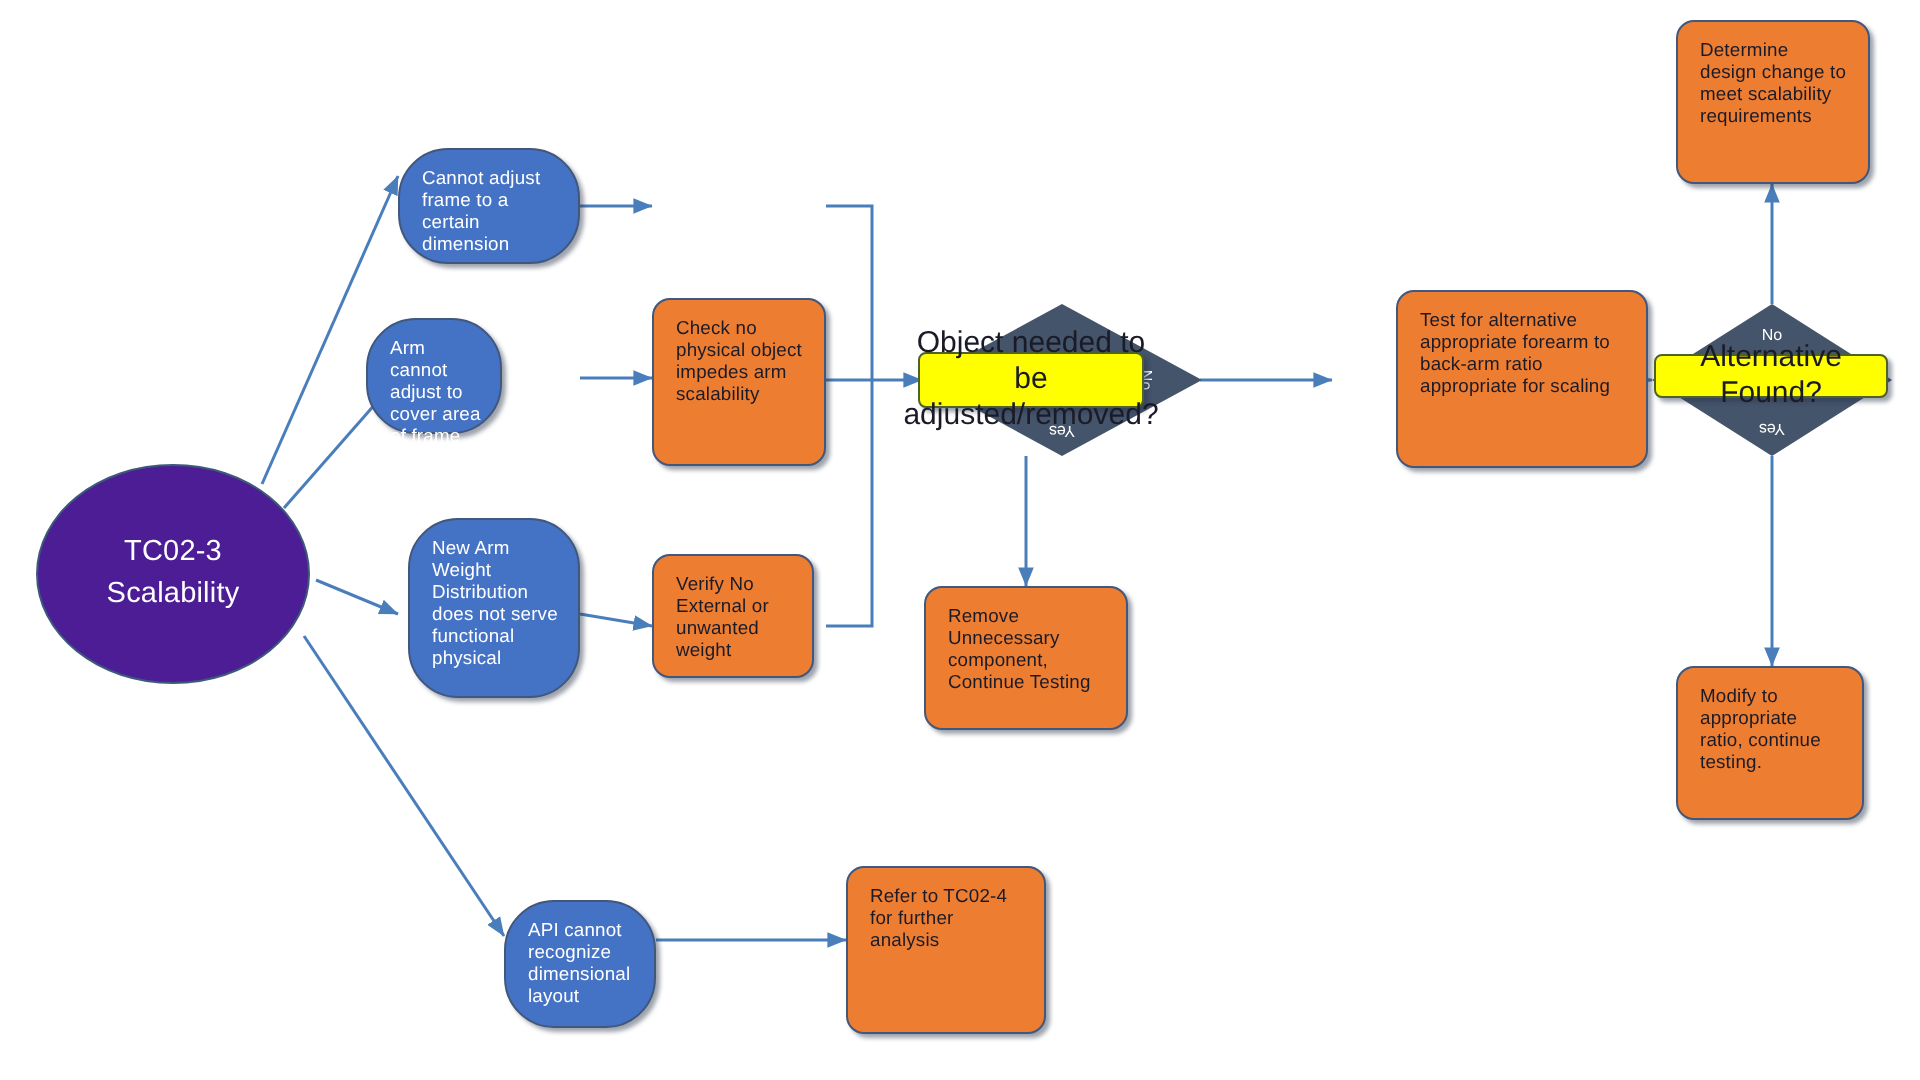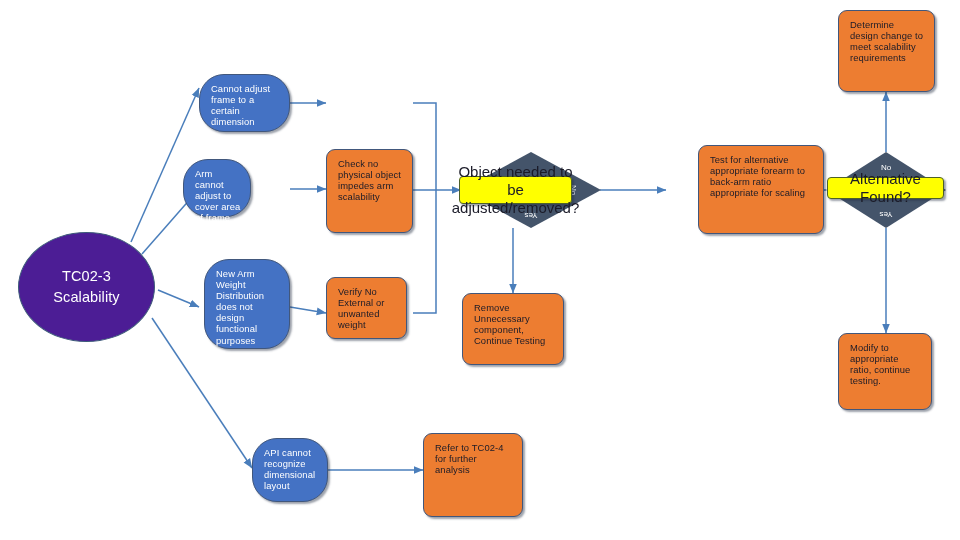--- a/index.html
+++ b/index.html
@@ -171,24 +171,24 @@
 
   <div class="node rrect blue" style="left:199px; top:74px; width:91px; height:58px;">
     <span class="txt">Cannot adjust frame to a certain dimension</span>
   </div>
 
   <div class="node rrect blue" style="left:183px; top:159px; width:68px; height:58px;">
     <span class="txt">Arm cannot adjust to cover area of frame</span>
   </div>
 
   <div class="node rrect blue" style="left:204px; top:259px; width:86px; height:90px;">
-    <span class="txt">New Arm Weight Distribution does not  design functional purposes</span>
-  </div>
-
-  <div class="node rrect blue" style="left:252px; top:438px; width:76px; height:64px;">
+    <span class="txt">New Arm Weight Distribution does not  serve functional physical</span>
+  </div>
+
+  <div class="node rrect blue" style="left:252px; top:450px; width:76px; height:64px;">
     <span class="txt">API cannot recognize dimensional layout</span>
   </div>
 
 
   <div class="node rrect orange" style="left:326px; top:149px; width:87px; height:84px;">
     <span class="txt">Check no physical object impedes arm scalability</span>
   </div>
 
   <div class="node rrect orange" style="left:326px; top:277px; width:81px; height:62px;">
     <span class="txt">Verify No External or unwanted weight</span>

